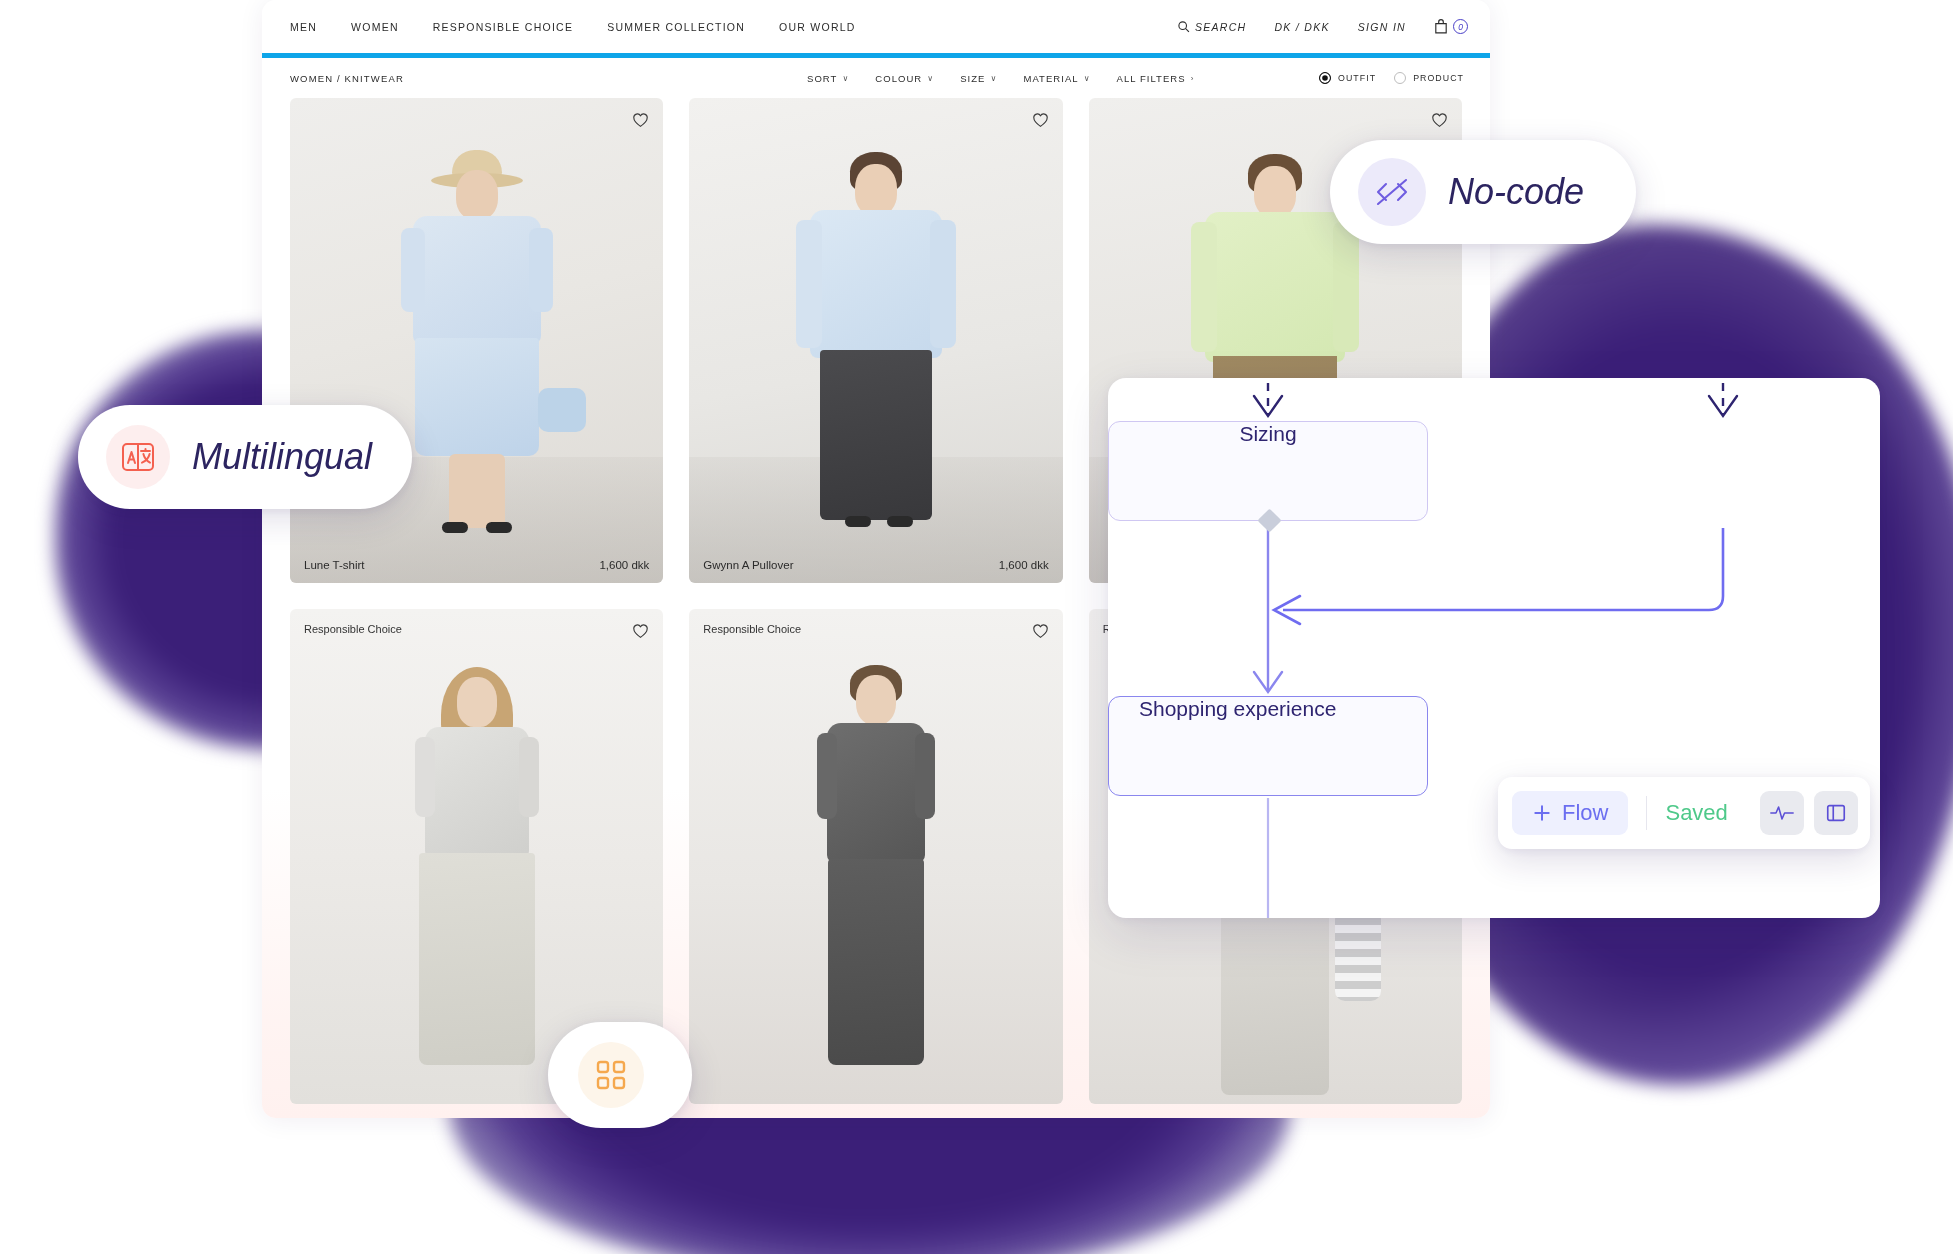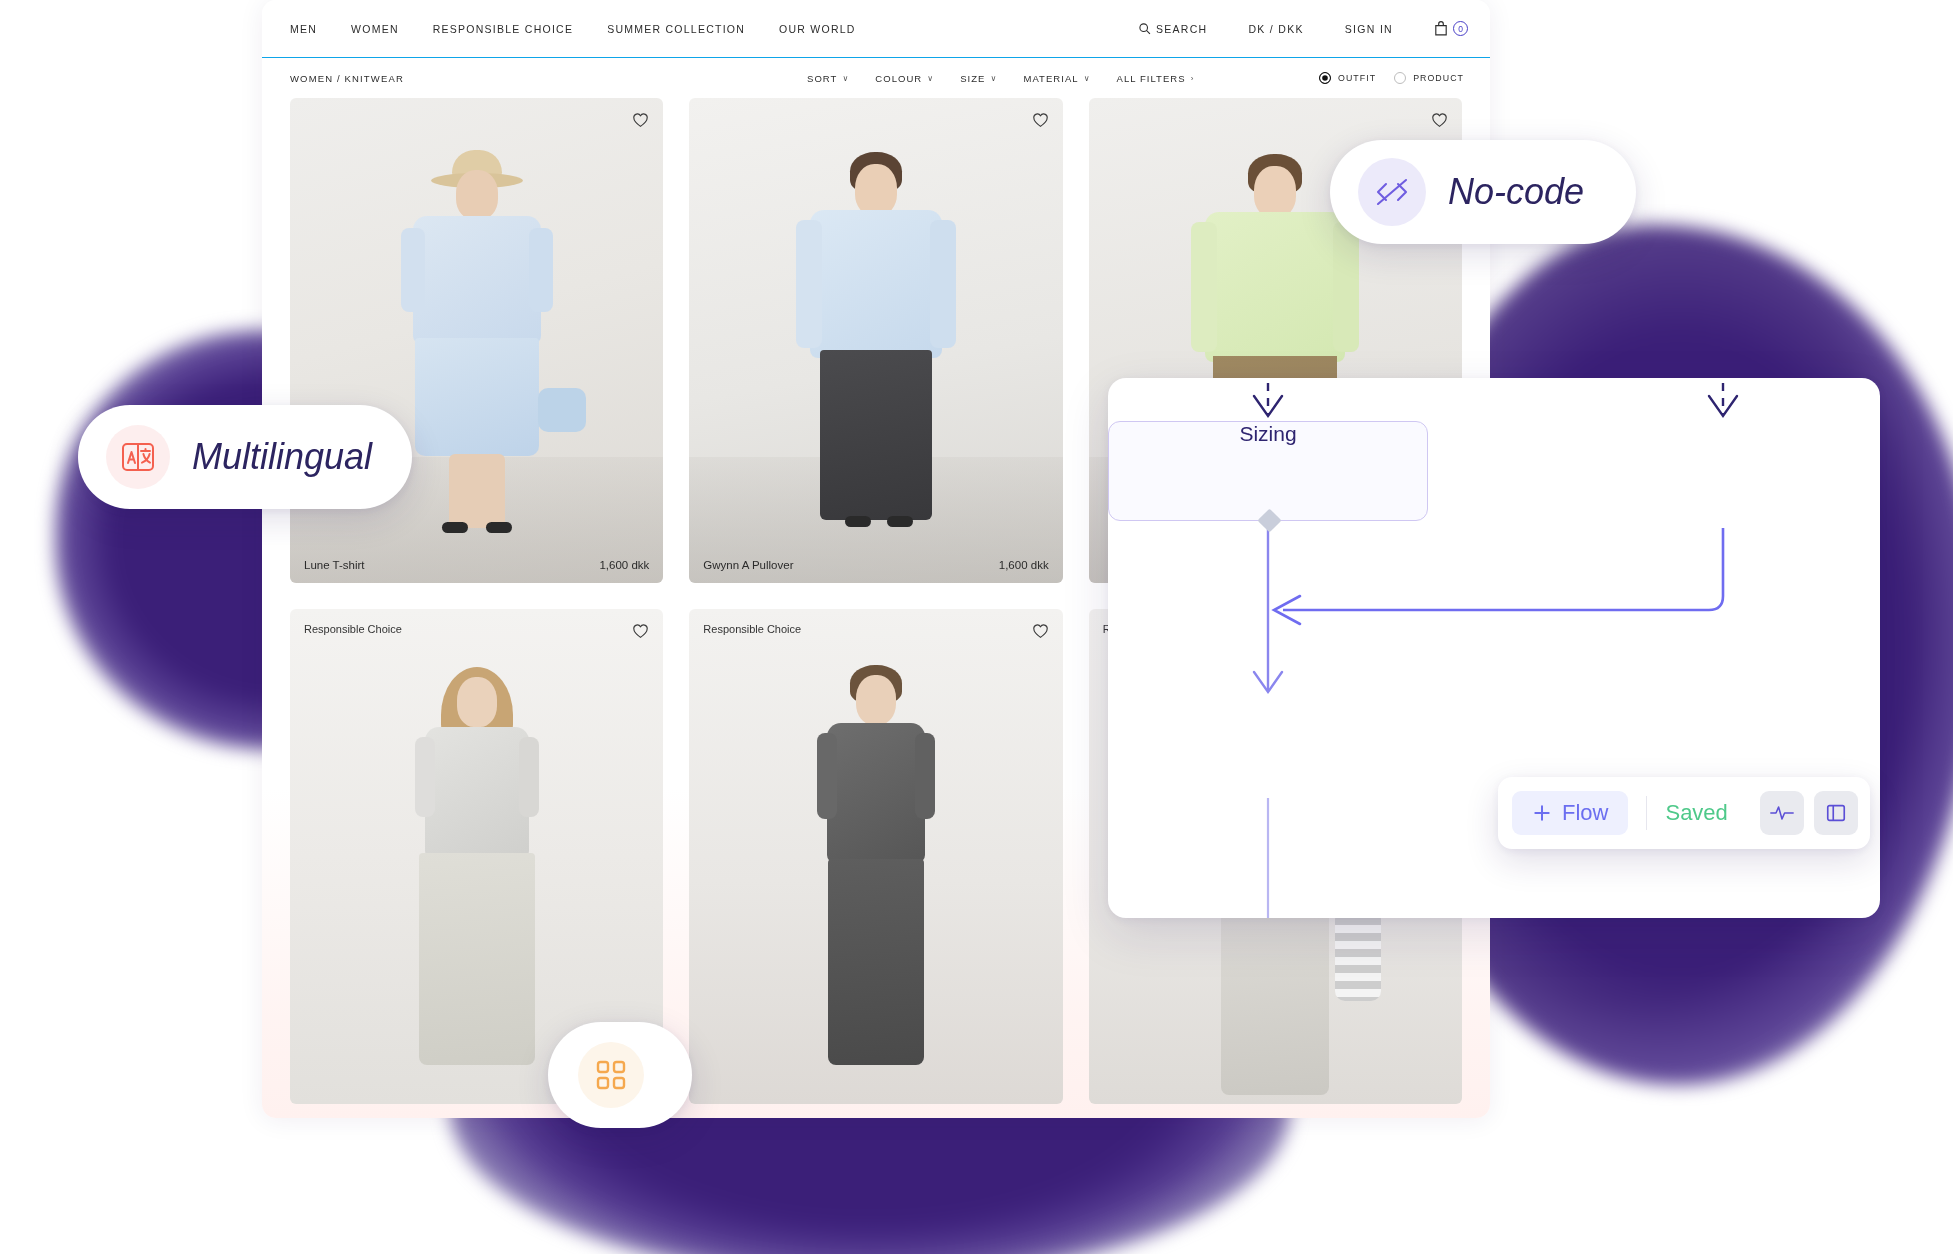--- a/index.html
+++ b/index.html
@@ -66,30 +66,30 @@
     background: linear-gradient(to bottom, rgba(255,244,242,0) 0%, rgba(255,242,240,.85) 70%, rgba(255,241,239,1) 100%);
     pointer-events: none;
   }
 
   
   .topnav {
     position: relative; z-index: 3;
     height: 58px;
     display: flex; align-items: center;
     padding: 0 22px 0 28px;
-    border-bottom: 1px solid #0ea5e9;
+    border-bottom: 5px solid #0ea5e9;
     background: #fff;
   }
   .nav-left { display: flex; align-items: center; gap: 34px; }
   .nav-link {
     font-size: 10.5px; letter-spacing: 1.25px;
     color: #2c2c2c; font-weight: 500;
     white-space: nowrap;
   }
-  .nav-right { margin-left: auto; display: flex; align-items: center; gap: 41px; }
+  .nav-right { margin-left: auto; display: flex; align-items: center; gap: 28px; font-style: italic; }
   .nav-right .nav-link { letter-spacing: 1.3px; }
   .nav-ico-row { display: inline-flex; align-items: center; gap: 5px; }
   .bag-count {
     width: 15px; height: 15px; border-radius: 50%;
     border: 1px solid #4a40c8;
     color: #4a40c8; font-size: 8.5px;
     display: flex; align-items: center; justify-content: center;
   }
 
   
@@ -469,20 +469,23 @@
 
       <path d="M160 420 L160 540" stroke="#b9b6f2" stroke-width="2.2" fill="none"></path>
     </svg>
 
     <div class="node" id="node-sizing">
       <span>Sizing</span>
       <span class="handle" style="left:152px;bottom:-9px;background:#c9cedb;"></span>
     </div>
 
 
+    <div class="node" id="node-shop">
+      <span>Shopping experience</span>
+    </div>
 
   </div>
 </div>
 
 <div id="flow-toolbar">
   <button id="btn-add-flow">
     <svg width="20" height="20" viewBox="0 0 24 24" stroke="#6b6ef0" stroke-width="2.4" stroke-linecap="round">
         <line x1="12" y1="4" x2="12" y2="20"></line>
         <line x1="4" y1="12" x2="20" y2="12"></line>
       </svg>

